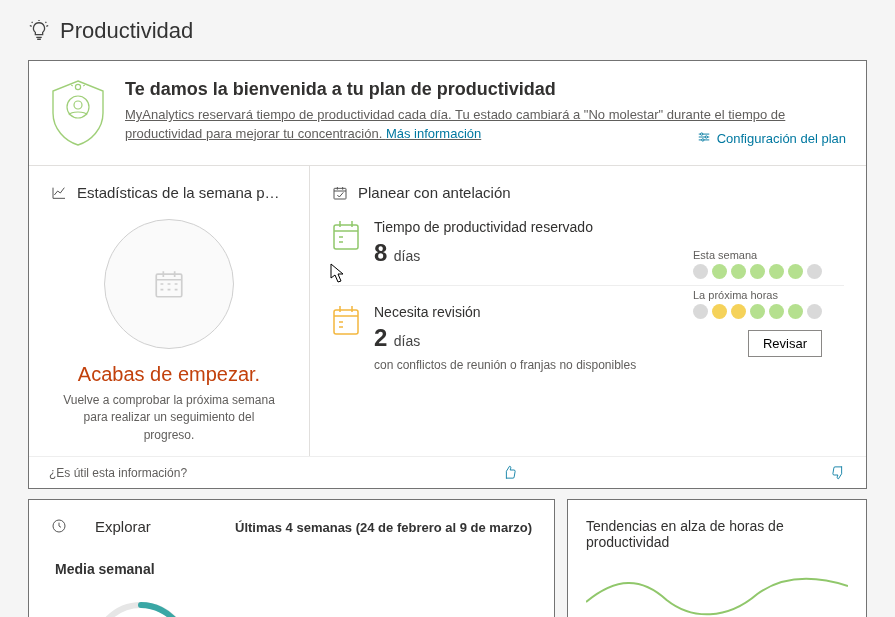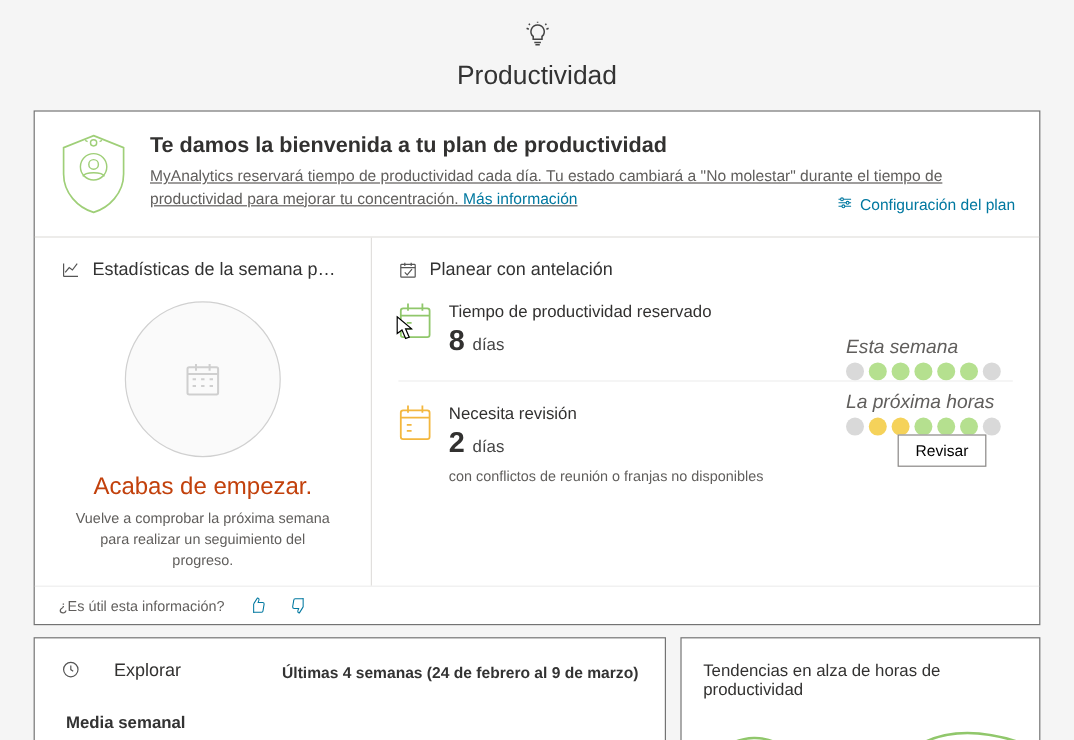--- a/index.html
+++ b/index.html
@@ -12,21 +12,20 @@
       overflow: hidden;
       padding: 0;
     }
     a { color: #0078a0; text-decoration: none; }
     
     .page-header {
       display: flex;
       align-items: center;
       gap: 10px;
       padding: 18px 28px 10px 28px;
-      flex-direction: column;
     }
     .page-header h1 {
       font-size: 22px; font-weight: 400; color: #333;
     }
     .bulb-icon { width: 22px; height: 22px; }
     .bulb-icon svg { stroke: #444; fill: none; stroke-width: 1.4; }
 
     
     .card {
       background: #fff;
@@ -83,22 +82,22 @@
     
     .pa-item { display: flex; align-items: flex-start; gap: 14px; position: relative; }
     .pa-item + .pa-item { border-top: 1px solid #eee; margin-top: 18px; padding-top: 18px; }
     .cal-icon { width: 28px; height: 32px; flex-shrink: 0; }
     .pa-body .pa-title { font-size: 14px; color: #323130; margin-bottom: 4px; }
     .pa-big   { font-size: 24px; font-weight: 600; color: #323130; }
     .pa-unit  { font-size: 14px; font-weight: 400; color: #444; margin-left: 2px; }
     .pa-sub   { font-size: 12px; color: #605e5c; margin-top: 6px; }
 
     .dot-blocks {
-      position: absolute; right: 10px; top: 30px;
-      font-size: 16px; color: #605e5c; font-style: italic;
+      position: absolute; right: 22px; top: 30px;
+      font-size: 11px; color: #605e5c;
     }
     .dot-row { display: flex; gap: 4px; margin: 3px 0 10px 0; }
     .dot {
       width: 15px; height: 15px; border-radius: 50%;
       background: #d9d9d9;
     }
     .dot.green  { background: #b5e08f; }
     .dot.yellow { background: #f5d25a; }
 
     .revise-btn {
@@ -106,21 +105,21 @@
       border: 1px solid #8a8886;
       background: #fff;
       padding: 5px 14px;
       font-size: 13px;
       cursor: pointer;
       margin-left: 32px;
     }
 
     
     .feedback {
-      display: flex; justify-content: flex-start; align-items: center;
+      display: flex; justify-content: space-between; align-items: center;
       gap: 20px;
       border-top: 1px solid #eee;
       padding: 8px 20px;
       font-size: 12px; color: #605e5c;
     }
     .thumb { width: 15px; height: 15px; cursor: pointer; }
     .thumb svg { fill: none; stroke: #0078a0; stroke-width: 1.4; }
 
     
     .bottom {

